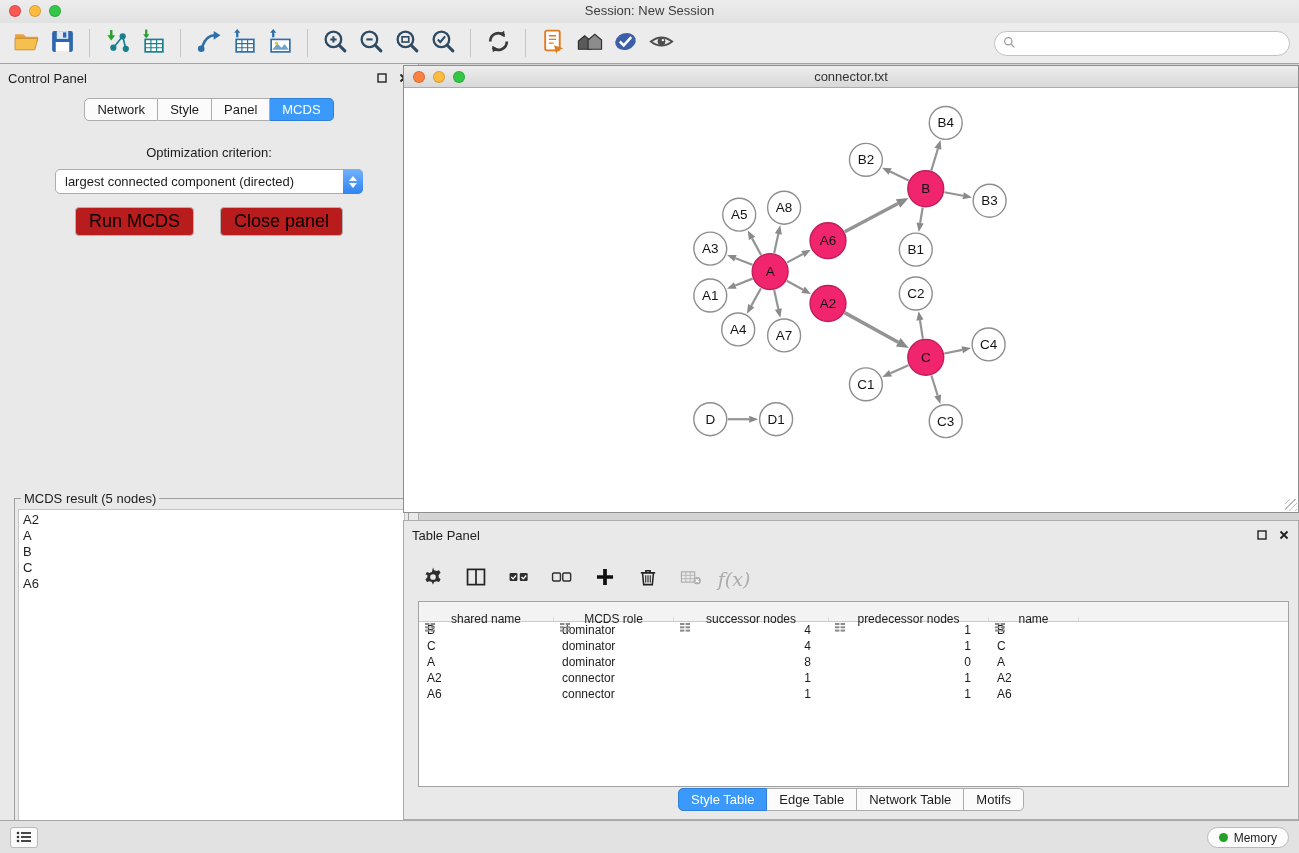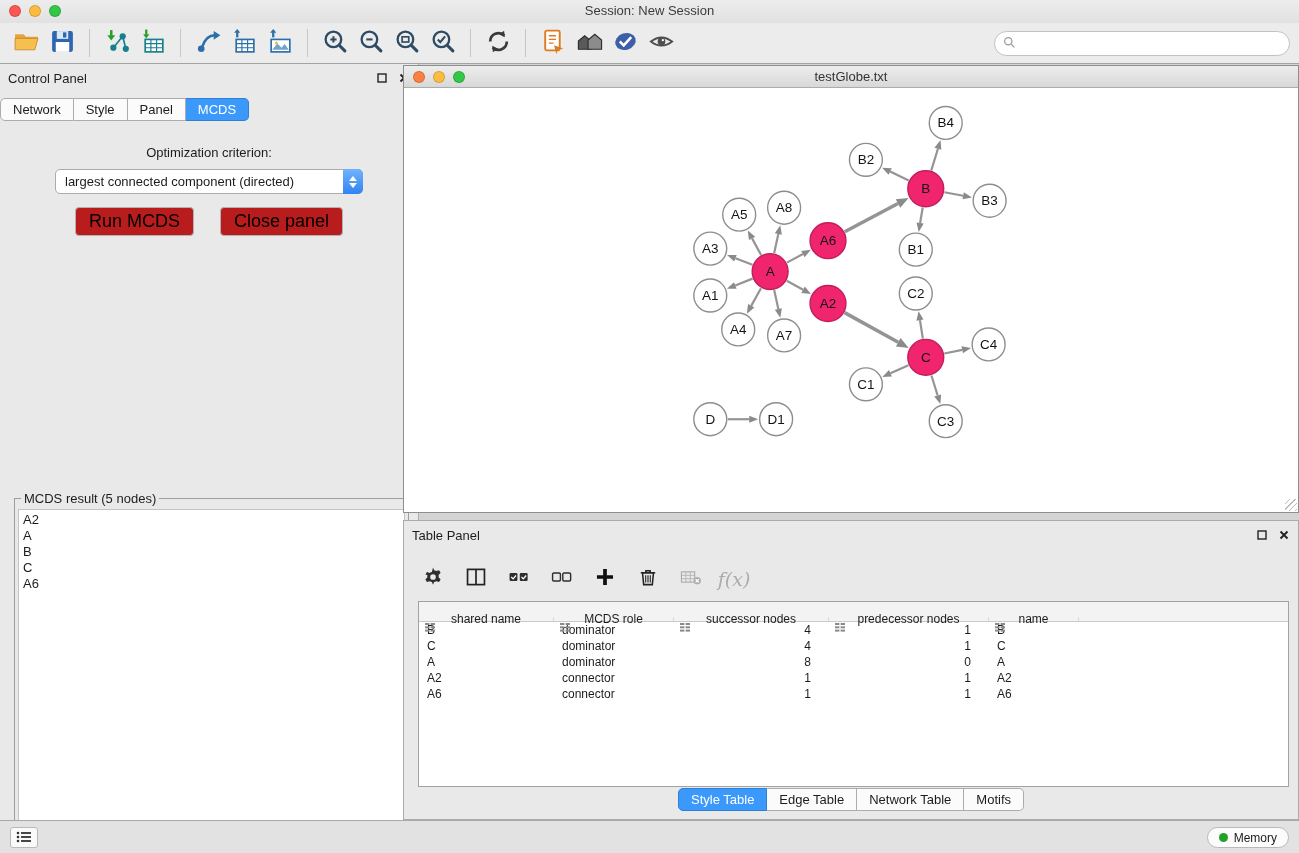--- a/index.html
+++ b/index.html
@@ -26,21 +26,21 @@
 
   
   .main { position:absolute; top:64px; bottom:33px; left:0; right:0; background:#D4D4D4; }
 
   
   .control-panel { position:absolute; left:0; top:0; width:419px; bottom:0; background:#E9E9E9; border-right:1px solid #ABABAB; }
   .panel-header { position:relative; height:26px; padding:7px 8px 0; font-size:13px; color:#1e1e1e; }
   .win-btns { position:absolute; right:8px; top:8px; display:flex; gap:10px; align-items:center; }
   .win-btn { width:12px; height:12px; display:flex; align-items:center; justify-content:center; }
 
-  .seg-tabs { display:flex; }
+  .seg-tabs { display:flex; justify-content:center; }
   .seg { font-size:13px; padding:3px 12px; background:#FBFBFB; border:1px solid #ACACAC; border-left:none; color:#1c1c1c; cursor:default; }
   .seg:first-child { border-left:1px solid #ACACAC; border-radius:5px 0 0 5px; }
   .seg:last-child { border-radius:0 5px 5px 0; }
   .seg.selected { background:#3B99FC; border-color:#2E7FD6; color:#FFF; }
 
   #cp-tabs { margin-top:8px; }
   .opt-label { text-align:center; margin-top:24px; font-size:13px; }
   .dropdown { margin:9px auto 0; width:308px; height:25px; background:#FFF; border:1px solid #ACACAC;
     border-radius:5px; position:relative; font-size:13px; line-height:23px; padding-left:9px; }
   .dd-stepper { position:absolute; right:-1px; top:-1px; width:20px; height:25px; border-radius:0 5px 5px 0;
@@ -62,21 +62,21 @@
   .nw-titlebar { position:relative; height:22px; background:linear-gradient(#EDEDED,#D8D8D8); border-bottom:1px solid #ACACAC; }
   .nw-title { text-align:center; font-size:13px; line-height:22px; color:#333; }
   .nw-canvas { position:absolute; top:23px; left:0; right:0; bottom:0; background:#FFF; }
   .nw-canvas svg { width:100%; height:100%; display:block; }
   .grip { position:absolute; right:1px; bottom:1px; width:12px; height:12px;
     background:repeating-linear-gradient(135deg, transparent 0 3px, #BBB 3px 4px); }
 
   
   .table-panel { position:absolute; left:403px; top:456px; width:896px; height:300px;
     background:#E9E9E9; border:1px solid #ABABAB; }
-  #tp-toolbar { position:absolute; left:16px; top:34px; height:38px; display:flex; align-items:flex-end; gap:17px; }
+  #tp-toolbar { position:absolute; left:16px; top:44px; height:38px; display:flex; align-items:flex-start; gap:17px; }
   .tp-btn { width:26px; height:28px; display:flex; align-items:center; justify-content:center; cursor:default; }
   .tp-btn svg { width:22px; height:22px; }
   .fx-text { font-family:"DejaVu Serif", serif; font-style:italic; font-size:19px; color:#ABABAB; }
 
   .tp-table { position:absolute; left:14px; right:9px; top:80px; height:186px; background:#FFF;
     border:1px solid #A2A2A2; overflow:hidden; }
   .thead { display:flex; height:20px; background:#F3F3F3; border-bottom:1px solid #CACACA; }
   .th { position:relative; display:flex; align-items:center; justify-content:center;
     font-size:12px; border-right:1px solid #DADADA; color:#1c1c1c;margin-top:15px; }
   .th-icon { position:absolute; left:6px; top:5px; }
@@ -291,21 +291,21 @@
     </fieldset>
   </div>
 
   <div class="network-window">
     <div class="nw-titlebar">
       <div class="traffic">
         <div class="light" style="background:#FB8140"></div>
         <div class="light" style="background:#FDBC40"></div>
         <div class="light" style="background:#33C748"></div>
       </div>
-      <div class="nw-title">testGlobe.txt</div>
+      <div class="nw-title">connector.txt</div>
     </div>
     <div class="nw-canvas">
       <svg id="graph-svg" viewBox="0 0 894 424" preserveAspectRatio="xMinYMin meet">
           <g>
             <line x1="349.35894287318007" y1="190.05642285072798" x2="332.068870653902" y2="196.9724517384392" stroke="#949494" stroke-width="2.2"></line>
             <polygon points="323.7125804359347,200.31496782562613 330.7318642190273,193.62993565125225 333.4058770887768,200.31496782562613" fill="#8A8A8A"></polygon>
           </g>
           <g>
             <line x1="349.25882377126106" y1="176.19921577898342" x2="332.21114516715534" y2="169.66427231407621" stroke="#949494" stroke-width="2.2"></line>
             <polygon points="323.8074301114369,166.44284820938415 333.4997148090322,166.30278629178883 330.9225755252785,173.0257583363636" fill="#8A8A8A"></polygon>

